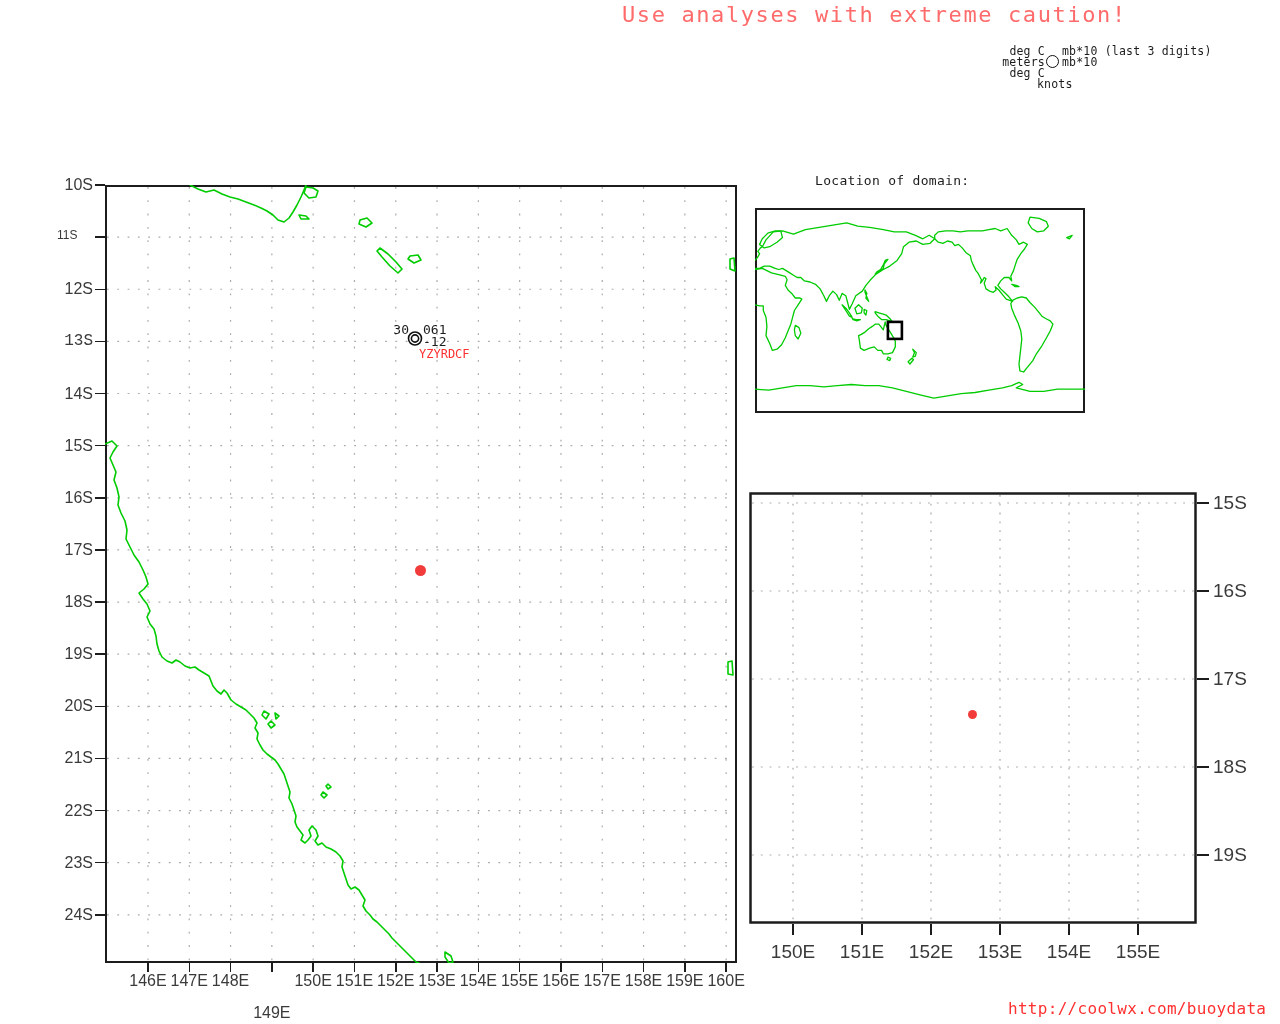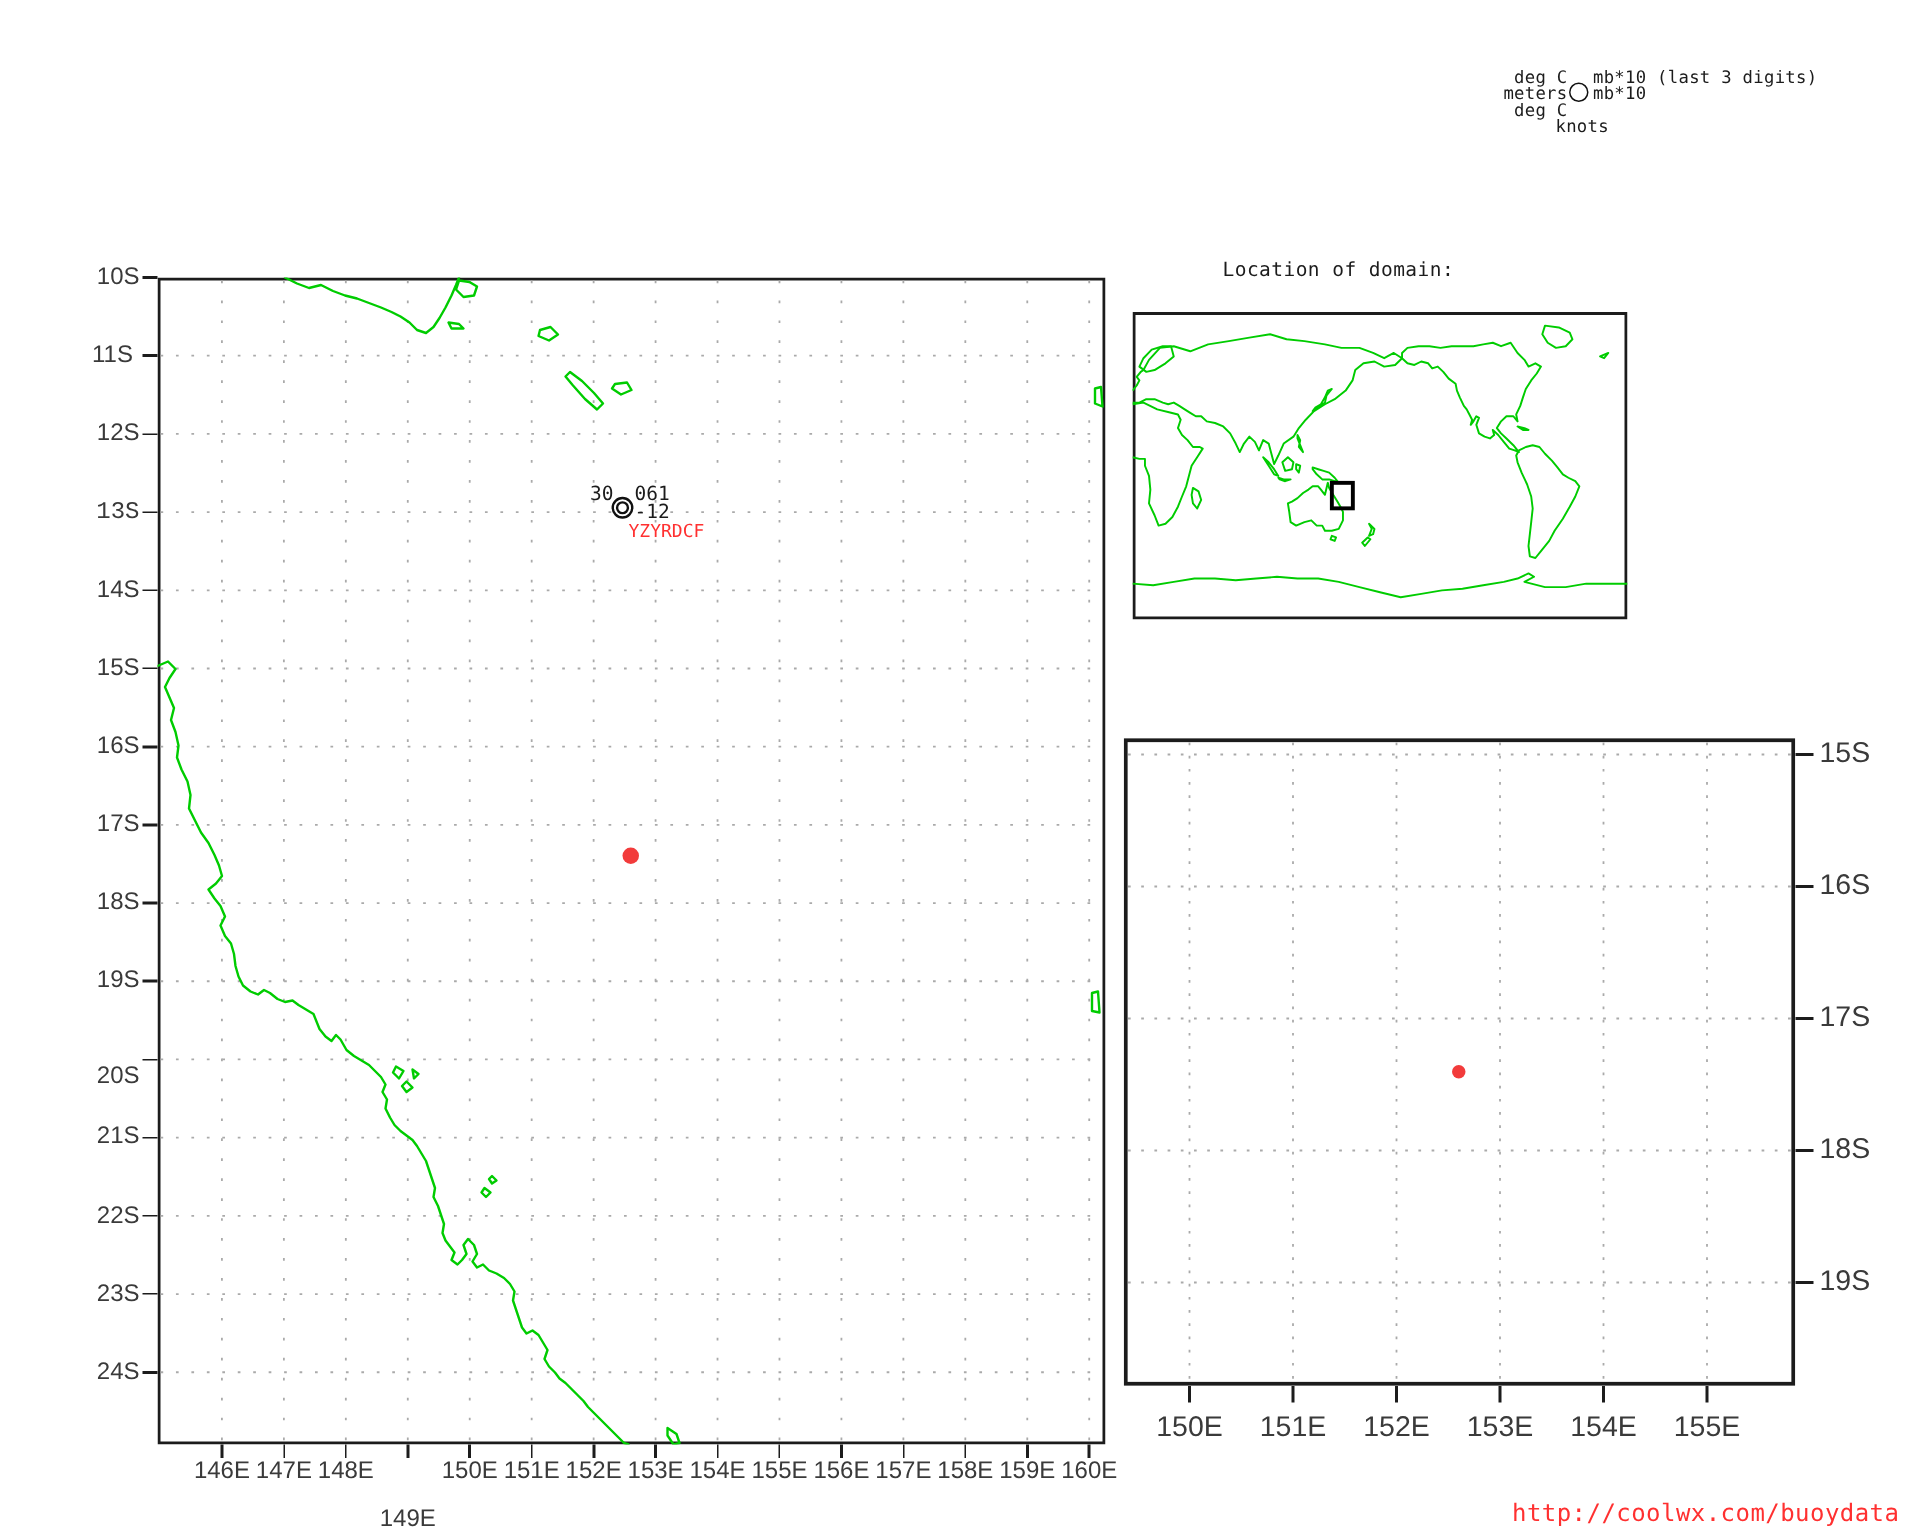--- a/index.html
+++ b/index.html
@@ -26,20 +26,21 @@
   .f-title{left:8px;top:988px;font-family:"Liberation Sans",sans-serif;font-size:31px;
            letter-spacing:6px;color:#424242;font-weight:normal;}
   .f-url{left:1008px;top:999px;font-size:16px;letter-spacing:0.3px;color:var(--red,#ff3030);}
 </style>
 </head>
 <body>
 
 <div id="root">
 
 
+  <div class="abs caution">Use analyses with extreme caution!</div>
 
 
   <div class="abs legend" style="left:960px;top:38px;width:280px;height:54px;">
     <span class="lg-line ra" style="left:0;top:6px;width:85px;">deg C</span>
     <span class="lg-line ra" style="left:0;top:17px;width:85px;">meters</span>
     <span class="lg-line ra" style="left:0;top:28px;width:85px;">deg C</span>
     <span class="lg-line" style="left:77px;top:39px;">knots</span>
     <span class="circle" style="left:86px;top:17px;"></span>
     <span class="lg-line" style="left:102px;top:6px;">mb*10 (last 3 digits)</span>
     <span class="lg-line" style="left:102px;top:17px;">mb*10</span>
@@ -153,39 +154,39 @@
         <line x1="3" y1="363" x2="445" y2="363" stroke="#aaaaaa" stroke-width="1.2" stroke-dasharray="1.8,7"></line>
       </svg>
     <div class="dot" style="left:219px;top:218px;width:9px;height:9px;"></div>
   </div>
 
   <div class="abs f-url">http://coolwx.com/buoydata</div>
 
 <div class="tick" style="left: 95px; top: 184.25px; width: 10px; height: 1.5px;"></div>
     <div class="ticklab" style="left: 57px; top: 176px; width: 36px; text-align: right; font-size: 16px;">10S</div>
     <div class="tick" style="left: 95px; top: 236.38px; width: 10px; height: 1.5px;"></div>
-    <div class="ticklab" style="left: 57px; top: 228.13px; width: 36px; text-align: center; font-size: 16px;">11S</div>
+    <div class="ticklab" style="left: 57px; top: 228.13px; width: 36px; text-align: left; font-size: 12px;">11S</div>
     <div class="tick" style="left: 95px; top: 288.51px; width: 10px; height: 1.5px;"></div>
     <div class="ticklab" style="left: 57px; top: 280.26px; width: 36px; text-align: right; font-size: 16px;">12S</div>
     <div class="tick" style="left: 95px; top: 340.64px; width: 10px; height: 1.5px;"></div>
     <div class="ticklab" style="left: 57px; top: 332.39px; width: 36px; text-align: right; font-size: 16px; font-family: Liberation Mono, monospace;">13S</div>
     <div class="tick" style="left: 95px; top: 392.77px; width: 10px; height: 1.5px;"></div>
     <div class="ticklab" style="left: 57px; top: 384.52px; width: 36px; text-align: right; font-size: 16px;">14S</div>
     <div class="tick" style="left: 95px; top: 444.9px; width: 10px; height: 1.5px;"></div>
     <div class="ticklab" style="left: 57px; top: 436.65px; width: 36px; text-align: right; font-size: 16px;">15S</div>
     <div class="tick" style="left: 95px; top: 497.03px; width: 10px; height: 1.5px;"></div>
     <div class="ticklab" style="left: 57px; top: 488.78px; width: 36px; text-align: right; font-size: 16px;">16S</div>
     <div class="tick" style="left: 95px; top: 549.16px; width: 10px; height: 1.5px;"></div>
     <div class="ticklab" style="left: 57px; top: 540.91px; width: 36px; text-align: right; font-size: 16px;">17S</div>
     <div class="tick" style="left: 95px; top: 601.29px; width: 10px; height: 1.5px;"></div>
     <div class="ticklab" style="left: 57px; top: 593.04px; width: 36px; text-align: right; font-size: 16px;">18S</div>
     <div class="tick" style="left: 95px; top: 653.42px; width: 10px; height: 1.5px;"></div>
     <div class="ticklab" style="left: 57px; top: 645.17px; width: 36px; text-align: right; font-size: 16px;">19S</div>
     <div class="tick" style="left: 95px; top: 705.55px; width: 10px; height: 1.5px;"></div>
-    <div class="ticklab" style="left: 57px; top: 697.3px; width: 36px; text-align: right; font-size: 16px; margin-top: 12px;">20S</div>
+    <div class="ticklab" style="left: 57px; top: 697.3px; width: 36px; text-align: right; font-size: 16px;">20S</div>
     <div class="tick" style="left: 95px; top: 757.68px; width: 10px; height: 1.5px;"></div>
     <div class="ticklab" style="left: 57px; top: 749.43px; width: 36px; text-align: right; font-size: 16px;">21S</div>
     <div class="tick" style="left: 95px; top: 809.81px; width: 10px; height: 1.5px;"></div>
     <div class="ticklab" style="left: 57px; top: 801.56px; width: 36px; text-align: right; font-size: 16px;">22S</div>
     <div class="tick" style="left: 95px; top: 861.94px; width: 10px; height: 1.5px;"></div>
     <div class="ticklab" style="left: 57px; top: 853.69px; width: 36px; text-align: right; font-size: 16px;">23S</div>
     <div class="tick" style="left: 95px; top: 914.07px; width: 10px; height: 1.5px;"></div>
     <div class="ticklab" style="left: 57px; top: 905.82px; width: 36px; text-align: right; font-size: 16px;">24S</div>
     <div class="tick" style="left: 147.202px; top: 963px; width: 1.5px; height: 9px;"></div>
     <div class="ticklab" style="left: 126.952px; top: 972px; width: 42px; text-align: center; font-size: 16px;">146E</div>

